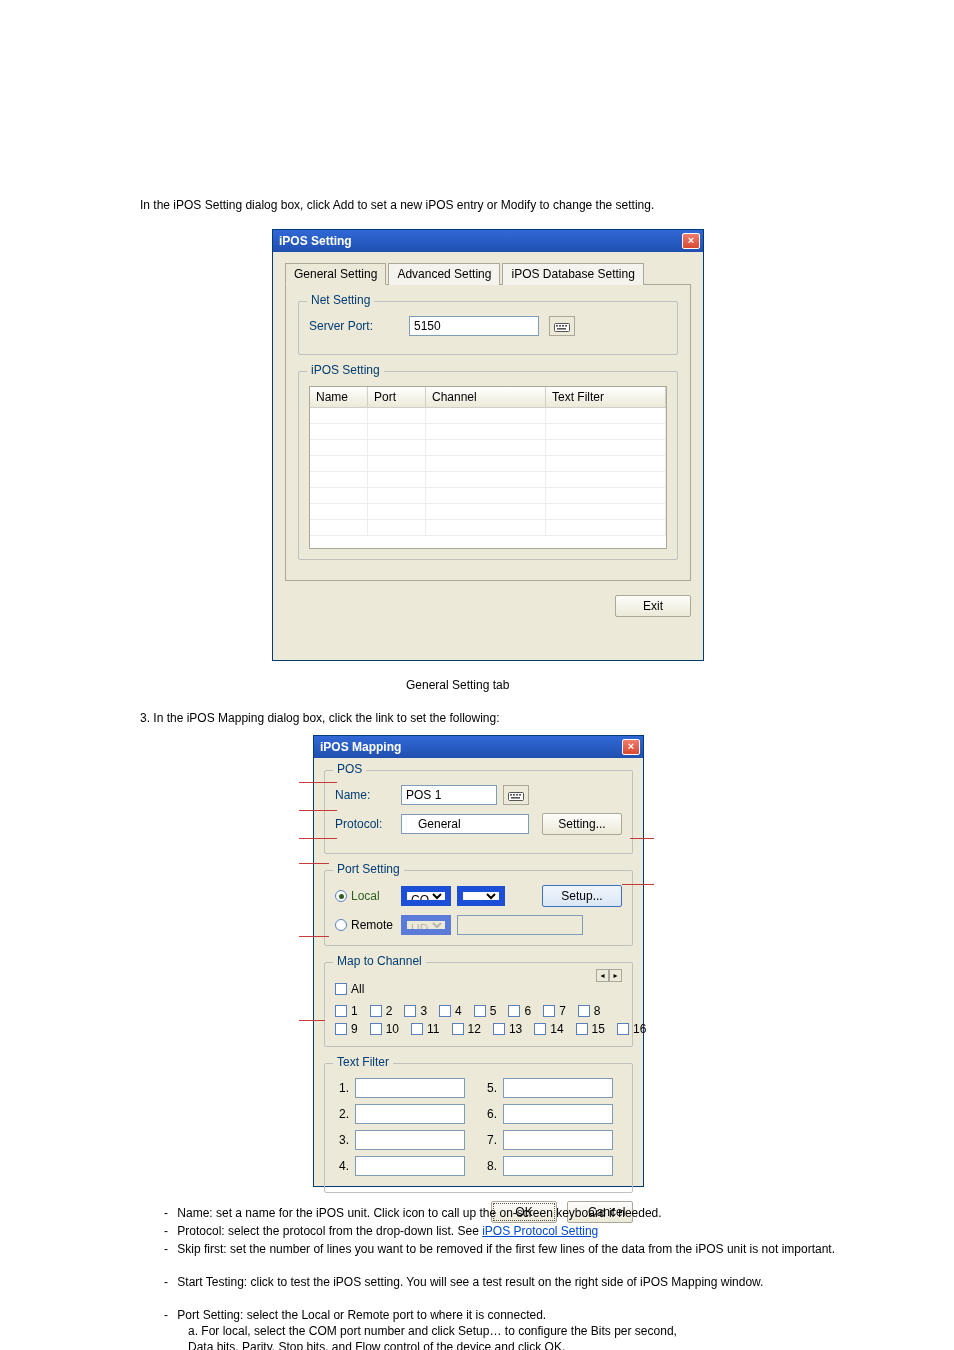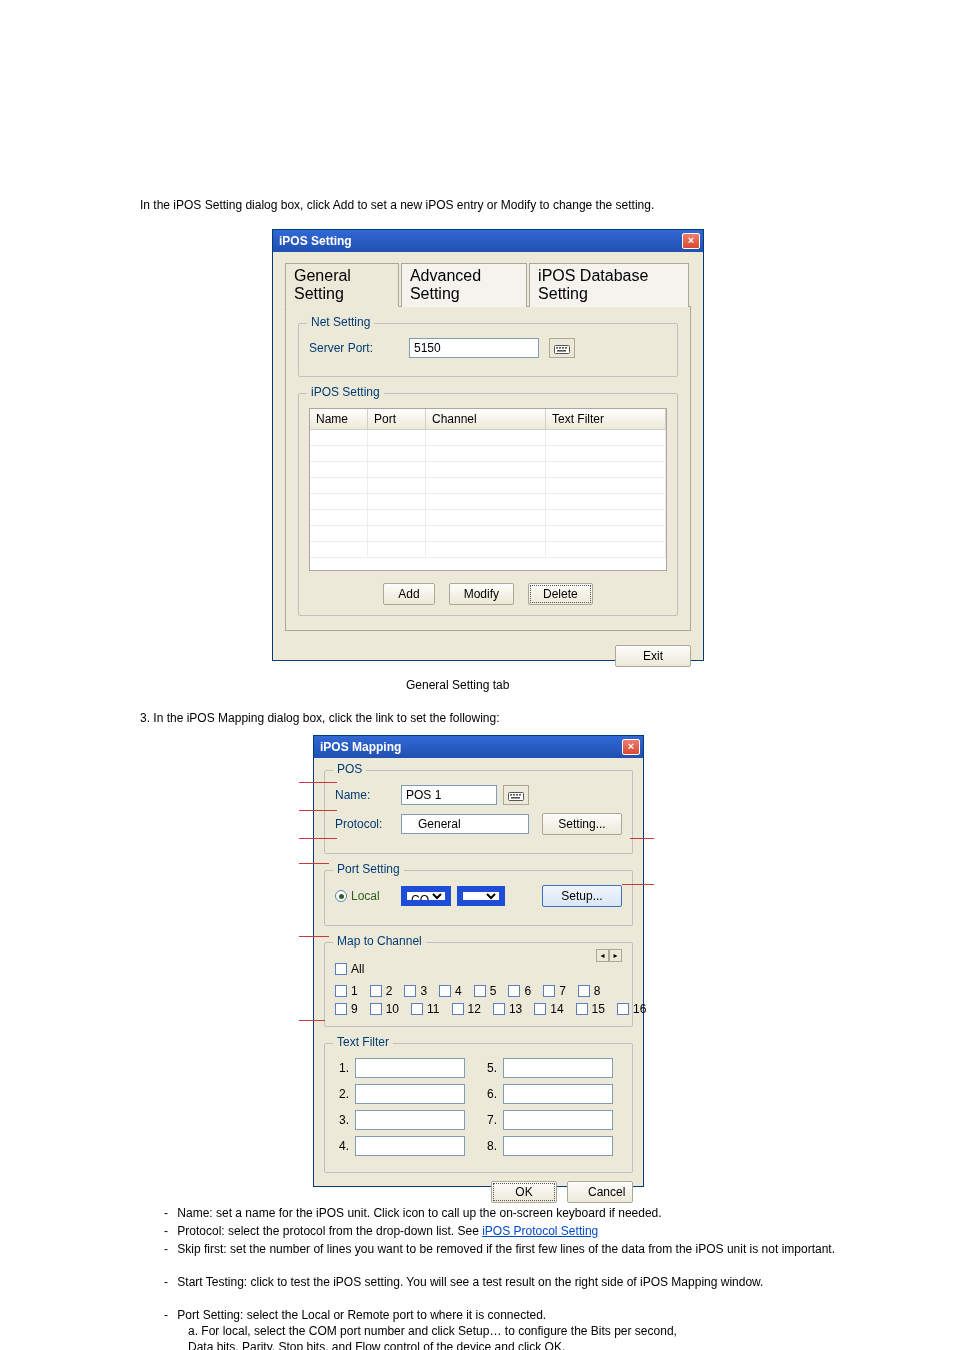--- a/index.html
+++ b/index.html
@@ -46,21 +46,21 @@
   .dlg-body { padding: 10px 12px; }
 
   
   .tabs { display: flex; border-bottom: 1px solid #aca899; }
   .tab {
     padding: 3px 8px;
     border: 1px solid #aca899;
     border-bottom: none;
     background: #f4f3ee;
     margin-right: 2px;
-    font-size: 16px;
+    font-size: 12px;
     position: relative;
     top: 1px;
     cursor: pointer;
   }
   .tab.active { background: #ece9d8; border-bottom: 1px solid #ece9d8; }
 
   .fieldset {
     border: 1px solid #c0c0c0;
     border-radius: 2px;
     padding: 14px 10px 10px;
@@ -164,21 +164,21 @@
     <span>iPOS Setting</span>
     <div class="close-btn">×</div>
   </div>
   <div class="dlg-body">
     <div class="tabs">
       <div class="tab active">General Setting</div>
       <div class="tab">Advanced Setting</div>
       <div class="tab">iPOS Database Setting</div>
     </div>
 
-    <div style="border:1px solid #aca899; border-top:none; padding:10px 12px 14px;">
+    <div style="border:1px solid #aca899; border-top:none; padding:10px 12px 20px;">
       <div class="fieldset" style="margin-top:6px;">
         <div class="legend">Net Setting</div>
         <div class="row">
           <div class="label" style="width:100px;">Server Port:</div>
           <input class="tb" style="width: 130px;" value="5150">
           <div style="width:10px;"></div>
           <div class="kbd-btn">
             <svg class="kbd-svg" viewBox="0 0 16 11">
                 <rect x="0.5" y="2.5" width="15" height="8" rx="1" fill="#fff" stroke="#555"></rect>
                 <rect x="2" y="4" width="2" height="1.6" fill="#555"></rect>
@@ -244,25 +244,20 @@
                 <div class="td" style="flex:1;"></div>
               </div>
             <div class="tr">
                 <div class="td" style="width:58px;"></div>
                 <div class="td" style="width:58px;"></div>
                 <div class="td" style="width:120px;"></div>
                 <div class="td" style="flex:1;"></div>
               </div>
           </div>
         </div>
-        <div style="display:flex; justify-content:center; gap:14px; margin-top:12px;">
-          <button class="btn">Add</button>
-          <button class="btn">Modify</button>
-          <button class="btn primary-dotted">Delete</button>
-        </div>
       </div>
     </div>
 
     <div style="display:flex; justify-content:flex-end; margin-top:14px;">
       <button class="btn" style="width:76px;">Exit</button>
     </div>
   </div>
 </div>
 
 <div class="text-block" style="left:406px; top:677px; width:200px; font-style:normal;">   General Setting tab</div>
@@ -307,20 +302,29 @@
         <label class="radio checked" style="width:66px; color:#2f5f1e;">
           <span class="dot"></span>
             <span>Local</span>
         </label>
         <select class="sel" style="width:50px;"><option>COM</option></select>
         <div style="width:6px;"></div>
         <select class="sel" style="width:48px;"><option></option></select>
         <div style="flex:1;"></div>
         <button class="btn active-blue" style="width:80px;">Setup...</button>
       </div>
+      <div class="row" style="margin-bottom:0;">
+        <label class="radio" style="width:66px;">
+          <span class="dot"></span>
+            <span>Remote</span>
+        </label>
+        <select class="sel dis" style="width:50px;" disabled=""><option>UDP</option></select>
+        <div style="width:6px;"></div>
+        <input class="tb" style="width: 126px; background: rgb(236, 233, 216);" disabled="">
+      </div>
     </div>
 
     <div class="fieldset">
       <div class="legend">Map to Channel</div>
       <div style="display:flex; justify-content:flex-end; margin-top:-8px; margin-bottom:2px; gap:0;">
         <div class="pagebtn">◂</div>
         <div class="pagebtn">▸</div>
       </div>
       <label class="check" style="margin-top:-12px;display:inline-flex;">
         <span class="box"></span>

